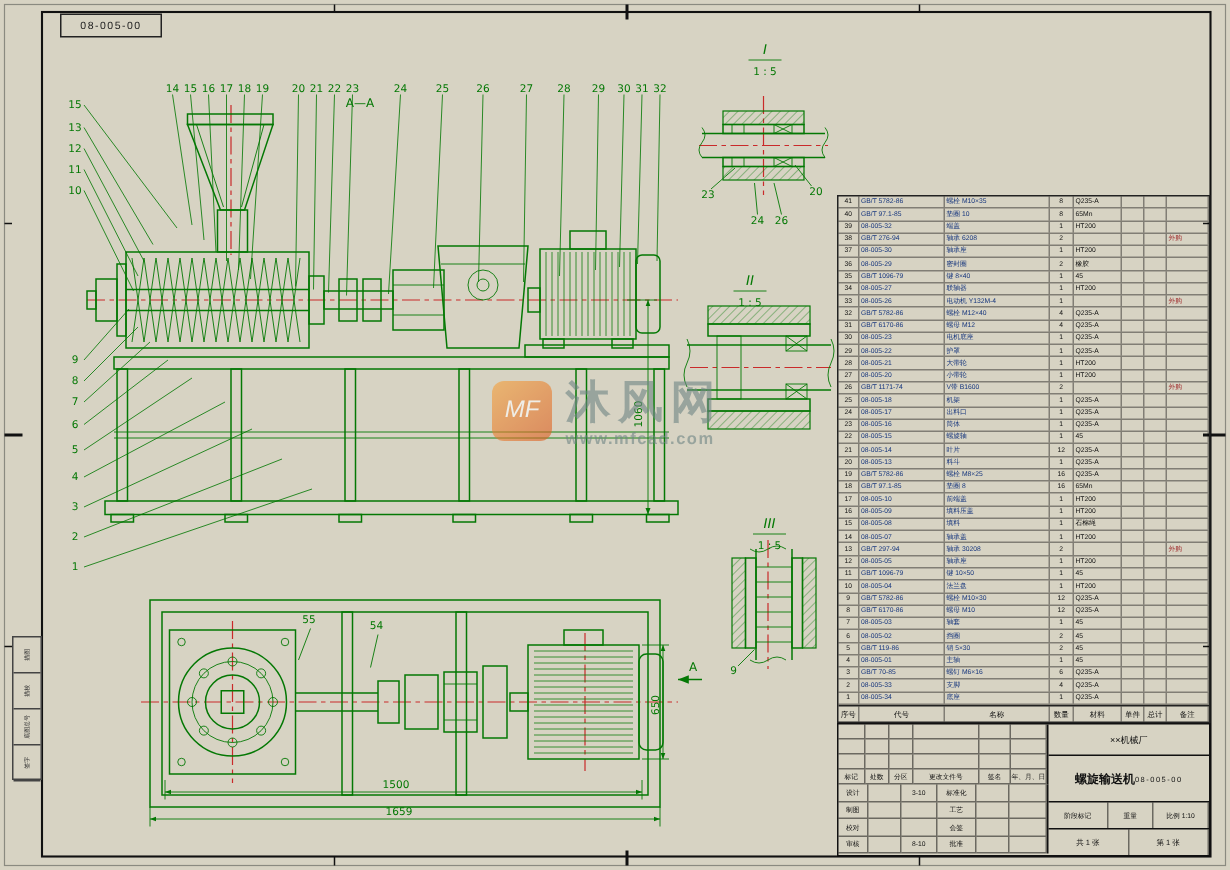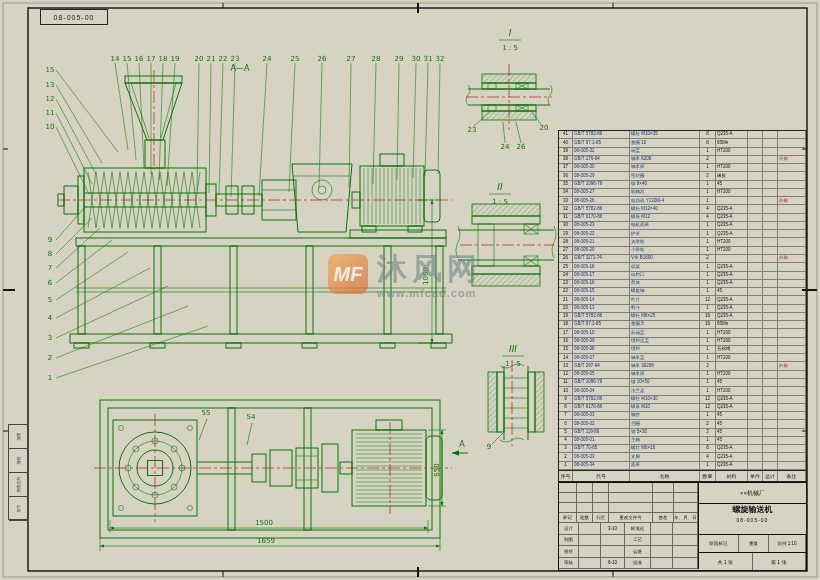--- a/index.html
+++ b/index.html
@@ -28,33 +28,33 @@
   .bh{font-size:5px;display:flex;align-items:center;justify-content:center;border-right:1px solid rgba(0,0,0,.40);color:#111;overflow:hidden;white-space:nowrap;}
   
   #titleblock{position:absolute;left:558px;top:482px;width:249px;height:89px;border:1.5px solid #111;box-sizing:border-box;font-size:4.5px;color:#111;}
   #tb-change{position:absolute;left:0;top:0;width:140px;height:40px;border-right:1px solid #111;box-sizing:border-box;}
   .tbr{display:grid;grid-template-columns:18px 16px 16px 44px 21px 1fr;height:10px;}
   .tbc{border-right:1px solid rgba(0,0,0,.5);border-bottom:1px solid rgba(0,0,0,.5);display:flex;align-items:center;justify-content:center;overflow:hidden;white-space:nowrap;}
   #tb-sign{position:absolute;left:0;top:40px;width:140px;height:46px;border-right:1px solid #111;box-sizing:border-box;}
   .tsr{display:grid;grid-template-columns:20px 22px 24px 26px 22px 1fr;height:11.5px;}
   #tb-right{position:absolute;left:140px;top:0;width:107px;height:86px;}
   .tb-company{height:20px;border-bottom:1px solid #111;display:flex;align-items:center;justify-content:center;font-size:6px;}
-  .tb-title{height:30px;border-bottom:1px solid #111;display:flex;flex-direction:column;align-items:center;font-size:8px;font-weight:bold;}
+  .tb-title{height:30px;border-bottom:1px solid #111;display:flex;flex-direction:row;align-items:center;justify-content:center;font-size:8px;font-weight:bold;}
   .tb-code{font-size:5px;font-weight:normal;margin-top:2px;letter-spacing:1px;}
   .tb-row1{height:17px;display:grid;grid-template-columns:40px 30px 1fr;border-bottom:1px solid #111;}
   .tb-row1>div{border-right:1px solid rgba(0,0,0,.5);display:flex;align-items:center;justify-content:center;font-size:4.5px;}
   .tb-row2{height:17px;display:grid;grid-template-columns:1fr 1fr;}
   .tb-row2>div{border-right:1px solid rgba(0,0,0,.5);display:flex;align-items:center;justify-content:center;font-size:5px;}
   
   #margin-tb{position:absolute;left:8px;top:424px;width:20px;height:96px;border:1px solid #444;box-sizing:border-box;}
   .mcell{height:23px;border-bottom:1px solid #444;display:flex;align-items:center;justify-content:center;overflow:hidden;}
   .mcell span{transform:rotate(-90deg);font-size:4px;white-space:nowrap;color:#333;}
   
   #watermark{position:absolute;left:328px;top:254px;display:flex;align-items:flex-start;gap:9px;opacity:.6;pointer-events:none;}
-  #wm-logo{width:40px;height:40px;border-radius:8px;background:linear-gradient(140deg,#f6a33c,#dd5a1e);color:#fff;font-weight:bold;font-style:italic;font-size:20px;display:flex;align-items:center;justify-content:center;}
+  #wm-logo{width:40px;height:40px;border-radius:8px;background:linear-gradient(140deg,#f6a33c,#dd5a1e);color:#fff;font-weight:normal;font-style:italic;font-size:16px;display:flex;align-items:center;justify-content:center;}
   #wm-text{display:flex;flex-direction:column;line-height:1;}
   #wm-name{font-size:30px;font-weight:bold;color:#6f8585;letter-spacing:5px;}
   #wm-url{font-size:11px;color:#6f8585;margin-top:4px;letter-spacing:1px;font-weight:bold;}
 </style>
 </head>
 <body>
 
 <div id="page">
 
 <svg id="dwg" width="820" height="580" viewBox="0 0 820 580">

